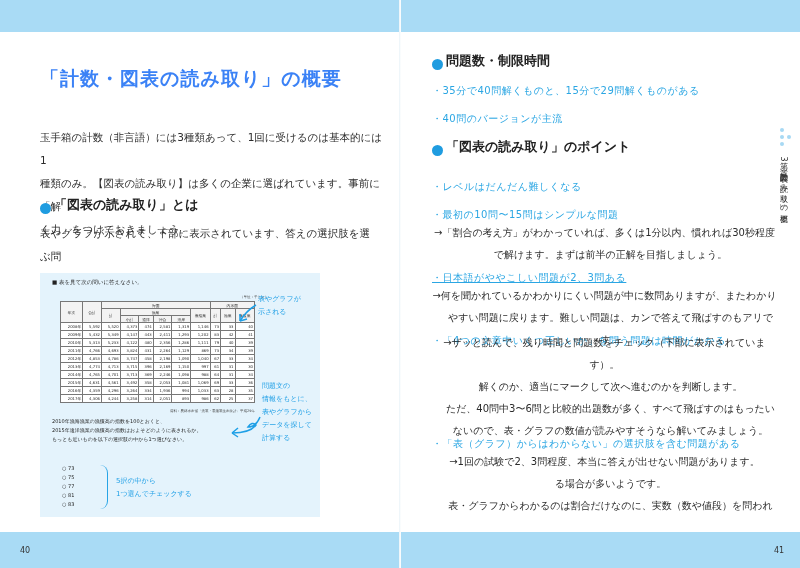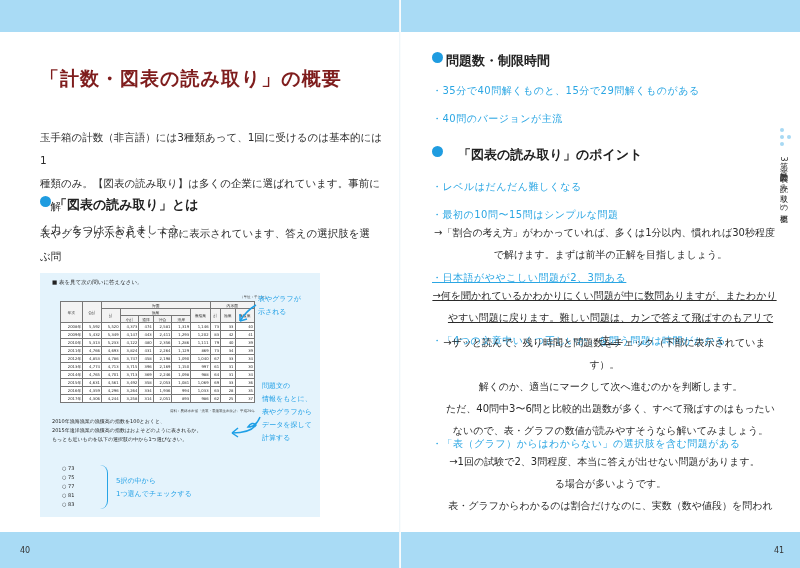--- a/index.html
+++ b/index.html
@@ -4,23 +4,23 @@
 <style>
   * { box-sizing: border-box; margin: 0; padding: 0; }
   body { width: 800px; height: 568px; background: #fff; font-family: "DejaVu Sans", sans-serif; color: #2b2b2b; position: relative; overflow: hidden; }
   .band-top { position: absolute; left: 0; top: 0; width: 800px; height: 32px; background: #a9dbf5; }
   .band-bottom { position: absolute; left: 0; top: 532px; width: 800px; height: 36px; background: #a9dbf5; }
   .gutter { position: absolute; left: 399px; top: 0; width: 2px; height: 568px; background: linear-gradient(to right, #e9f3f8, #ffffff); }
   .page-num { position: absolute; top: 546px; font-size: 8px; color: #333; }
   .pn-left { left: 20px; }
   .pn-right { left: 774px; }
 
-  .title { position: absolute; left: 40px; top: 66px; font-size: 19px; color: #7f1d1d; letter-spacing: 1px; font-weight: bold; }
+  .title { position: absolute; left: 40px; top: 66px; font-size: 19px; color: #3b82f6; letter-spacing: 1px; font-weight: bold; }
   .intro { position: absolute; left: 40px; top: 126px; width: 345px; font-size: 10.5px; line-height: 23px; }
-  .h2 { font-size: 13px; font-weight: bold; color: #222; display: flex; align-items: flex-start; }
+  .h2 { font-size: 13px; font-weight: bold; color: #222; display: flex; align-items: flex-end; }
   .dot { width: 11px; height: 11px; border-radius: 50%; background: #1f9ce0; display: inline-block; margin-right: 3px; flex: none; }
   .h2-left { position: absolute; left: 40px; top: 196px; }
   .desc { position: absolute; left: 40px; top: 222px; width: 340px; font-size: 10.5px; line-height: 23px; }
 
   .example { position: absolute; left: 40px; top: 273px; width: 280px; height: 244px; background: #e4f3fc; }
   .ex-prompt { position: absolute; left: 12px; top: 6px; font-size: 5.5px; color: #222; }
   .ex-unit { position: absolute; left: 200px; top: 22px; font-size: 3.5px; color: #444; }
   table.data { position: absolute; left: 20px; top: 28px; width: 195px; border-collapse: collapse; background: #fff; font-size: 3.8px; }
   table.data td, table.data th { border: 0.5px solid #777; text-align: right; padding: 0 1px; height: 8px; font-weight: normal; }
   table.data th { text-align: center; background: #f3f3f3; height: 7px; }
@@ -29,21 +29,21 @@
   .ex-opts { position: absolute; left: 22px; top: 191px; font-size: 5px; line-height: 9px; color: #222; }
   .brace { position: absolute; left: 58px; top: 192px; width: 10px; height: 44px; border-right: 1.5px solid #27a4e6; border-radius: 0 8px 8px 0; }
   .hand { color: #1e9fe6; font-size: 7px; line-height: 13px; position: absolute; }
   .hand-choose { left: 76px; top: 202px; }
   .hand-table { left: 190px; top: 20px; }
   .hand-calc { left: 222px; top: 107px; }
   .arrow-svg { position: absolute; }
 
   .h2-r1 { position: absolute; left: 432px; top: 52px; }
   .blue-pt { position: absolute; left: 432px; font-size: 10px; color: #2ba6e3; letter-spacing: 0.5px; }
-  .h2-r2 { position: absolute; left: 432px; top: 146px; gap: 12px; }
+  .h2-r2 { position: absolute; left: 432px; top: 138px; }
   .body-r { position: absolute; left: 432px; width: 345px; font-size: 10px; line-height: 22px; color: #2b2b2b; text-align: center; }
   .indent { padding-left: 12px; display: block; }
 
   .sidebar { position: absolute; left: 777px; top: 128px; width: 14px; }
   .sb-dots { position: relative; height: 24px; }
   .sb-dots span { position: absolute; width: 4px; height: 4px; border-radius: 50%; background: #a7d9f4; }
   .sb-text { writing-mode: vertical-rl; font-size: 8px; color: #333; margin-top: 4px; letter-spacing: 0.5px; }
 </style>
 </head>
 <body>
@@ -282,21 +282,21 @@
 </div>
 
 <div class="blue-pt" style="top:180px;">・レベルはだんだん難しくなる</div>
 <div class="blue-pt" style="top:208px;">・最初の10問〜15問はシンプルな問題</div>
 <div class="body-r" style="top:222px;">
   <div>→「割合の考え方」がわかっていれば、多くは1分以内、慣れれば30秒程度</div>
   <div class="indent">で解けます。まずは前半の正解を目指しましょう。</div>
 </div>
 
 <div class="blue-pt" style="top:271px;text-decoration:underline;">・日本語がややこしい問題が2、3問ある</div>
-<div class="body-r" style="top:285px;text-decoration:underline;">
+<div class="body-r" style="top:285px;">
   <div>→何を聞かれているかわかりにくい問題が中に数問ありますが、またわかり</div>
   <div class="indent">やすい問題に戻ります。難しい問題は、カンで答えて飛ばすのもアリです。</div>
 </div>
 
 <div class="blue-pt" style="top:334px;">・「4つの文章中いくつ正しいか」を問う問題は時間がかかる</div>
 <div class="body-r" style="top:332px;">
   <div>→ザッと読んで、残り時間と問題数をチェック（下部に表示されています）。</div>
   <div class="indent">解くのか、適当にマークして次へ進むのかを判断します。</div>
   <div class="indent">ただ、40問中3〜6問と比較的出題数が多く、すべて飛ばすのはもったい</div>
   <div class="indent">ないので、表・グラフの数値が読みやすそうなら解いてみましょう。</div>

